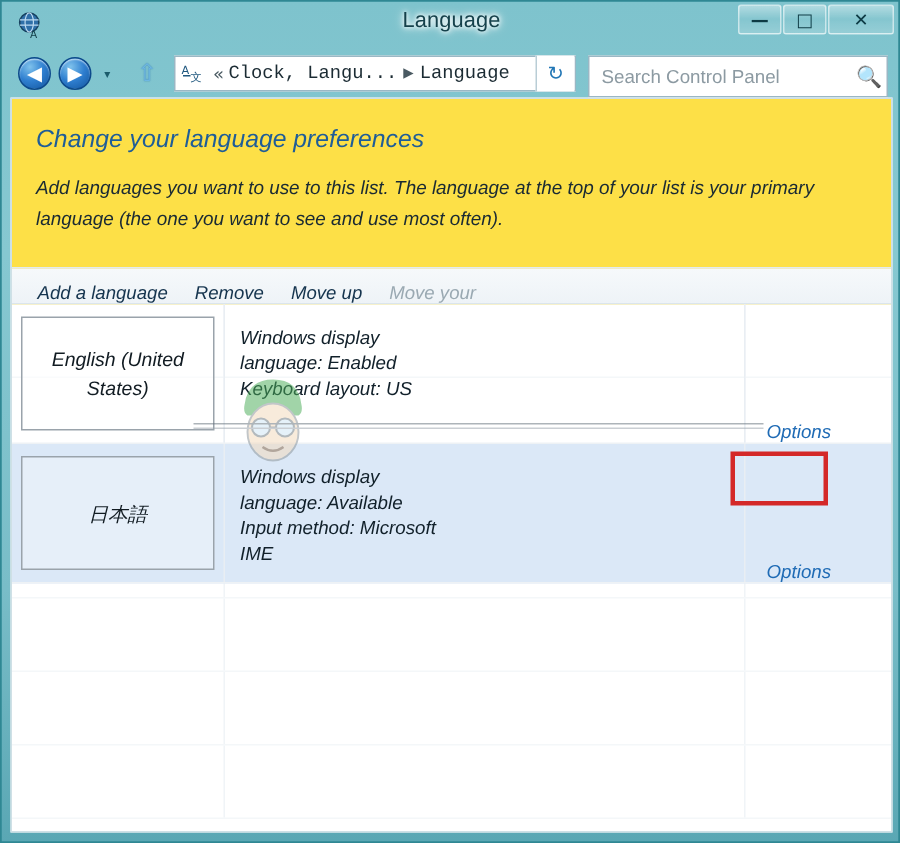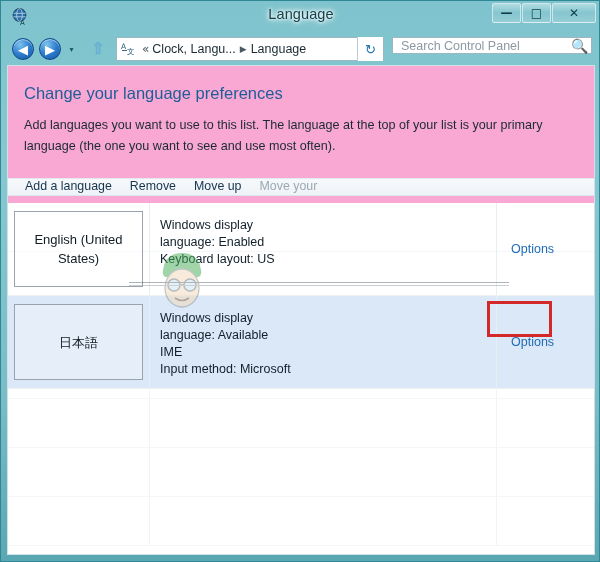--- a/index.html
+++ b/index.html
@@ -97,21 +97,21 @@
   }
   #addr-icon {
     width: 17px; height: 17px; flex: 0 0 17px;
     position: relative; margin-right: 2px;
   }
   .addr-sep {
     color: #4a5a62; font-size: 12px; padding: 0 3px;
     font-family: "DejaVu Sans", sans-serif;
   }
   .addr-crumb {
-    color: #1b2b33; font-size: 12.5px; white-space: nowrap;
+    color: #1b2b33; font-size: 12.5px; white-space: nowrap; font-family: Liberation Mono, monospace;
   }
   .addr-arrow {
     color: #4a5a62; font-size: 9px; padding: 0 4px;
     font-family: "DejaVu Sans", sans-serif;
   }
   #addr-drop {
     margin-left: auto; color: #27333a; font-size: 9px;
     padding: 0 6px 0 4px;
     font-family: "DejaVu Sans", sans-serif;
   }
@@ -119,21 +119,21 @@
     position: absolute; left: 356px; top: 5px;
     width: 26px; height: 24px;
     display: flex; align-items: center; justify-content: center;
     border-left: 1px solid #b9cdd6;
     background: #ffffff;
     color: #2176b5; font-size: 13px;
     font-family: "DejaVu Sans", sans-serif;
   }
   #searchbox {
     position: absolute; left: 391px; top: 5px;
-    width: 200px; height: 17px;
+    width: 200px; height: 28px;
     background: #ffffff;
     border: 1px solid #9bb7c4;
     display: flex; align-items: center;
     padding: 0 4px 0 8px;
   }
   #search-input {
     border: 0; outline: 0; flex: 1;
     font-family: "Liberation Sans", sans-serif;
     font-size: 12.5px; color: #3b4950;
     background: transparent;
@@ -180,42 +180,43 @@
   }
   .see-also-link {
     display: block; font-size: 12.8px; color: #1c3b57;
     margin-bottom: 9px; cursor: default;
   }
   .see-also-link:last-child { margin-bottom: 0; }
 
   
   #main {
     flex: 1; position: relative;
-    background: #f9a8d4;
+    background: #fde047;
     padding: 0;
+    font-style: italic;
   }
   #page-heading {
     font-size: 16.5px; color: #1f5d98;
     padding: 18px 22px 0 16px;
     font-weight: normal;
   }
   #page-desc {
     font-size: 12.6px; color: #1a2a33;
     line-height: 21px;
     padding: 12px 24px 0 16px;
   }
 
   
   #cmdbar {
     position: absolute; left: 0; top: 112px;
-    width: 100%; height: 18px;
+    width: 100%; height: 25px;
     background: linear-gradient(180deg,#f6f9fb 0%, #eef3f7 100%);
     border-top: 1px solid #e2eaf0;
     border-bottom: 1px solid #dbe5ec;
-    display: flex; align-items: flex-start;
+    display: flex; align-items: flex-end;
     padding-left: 8px;
   }
   .cmd-item {
     font-size: 12.4px; color: #15344e;
     padding: 0 9px; cursor: default; white-space: nowrap;
   }
   .cmd-item.disabled { color: #9aa9b2; }
 
   
   #langlist {
@@ -245,21 +246,21 @@
   .lang-row.selected .name-box { background: rgba(255,255,255,.30); }
   .col-detail {
     flex: 1;
     border-left: 1px solid #e9eef3;
     padding: 14px 10px 10px 10px;
     font-size: 12.5px; color: #11202a; line-height: 17px;
   }
   .col-options {
     flex: 0 0 98px;
     border-left: 1px solid #e9eef3;
-    display: flex; align-items: center; justify-content: flex-start;
+    display: flex; align-items: flex-end; justify-content: flex-start;
     padding-left: 14px;
     position: relative;
   }
   .options-link {
     font-size: 12.5px; color: #1f6bb5; cursor: default;
   }
   .empty-row { display: flex; height: 49px; border-bottom: 1px solid #f4f7f9; }
   .empty-row .e1 { flex: 0 0 141px; }
   .empty-row .e2 { flex: 1; border-left: 1px solid #f0f4f7; }
   .empty-row .e3 { flex: 0 0 98px; border-left: 1px solid #f0f4f7; }
@@ -437,22 +438,22 @@
             </div>
           </div>
 
           <div class="lang-row selected">
             <div class="col-name">
               <div class="name-box">日本語</div>
             </div>
             <div class="col-detail">
               <div>Windows display</div>
               <div>language: Available</div>
+              <div>Input method: Microsoft</div>
               <div>IME</div>
-              <div>Input method: Microsoft</div>
             </div>
             <div class="col-options">
               <span class="options-link">Options</span>
             </div>
           </div>
         </div>
 
       </div>
     </div>
   </div>

